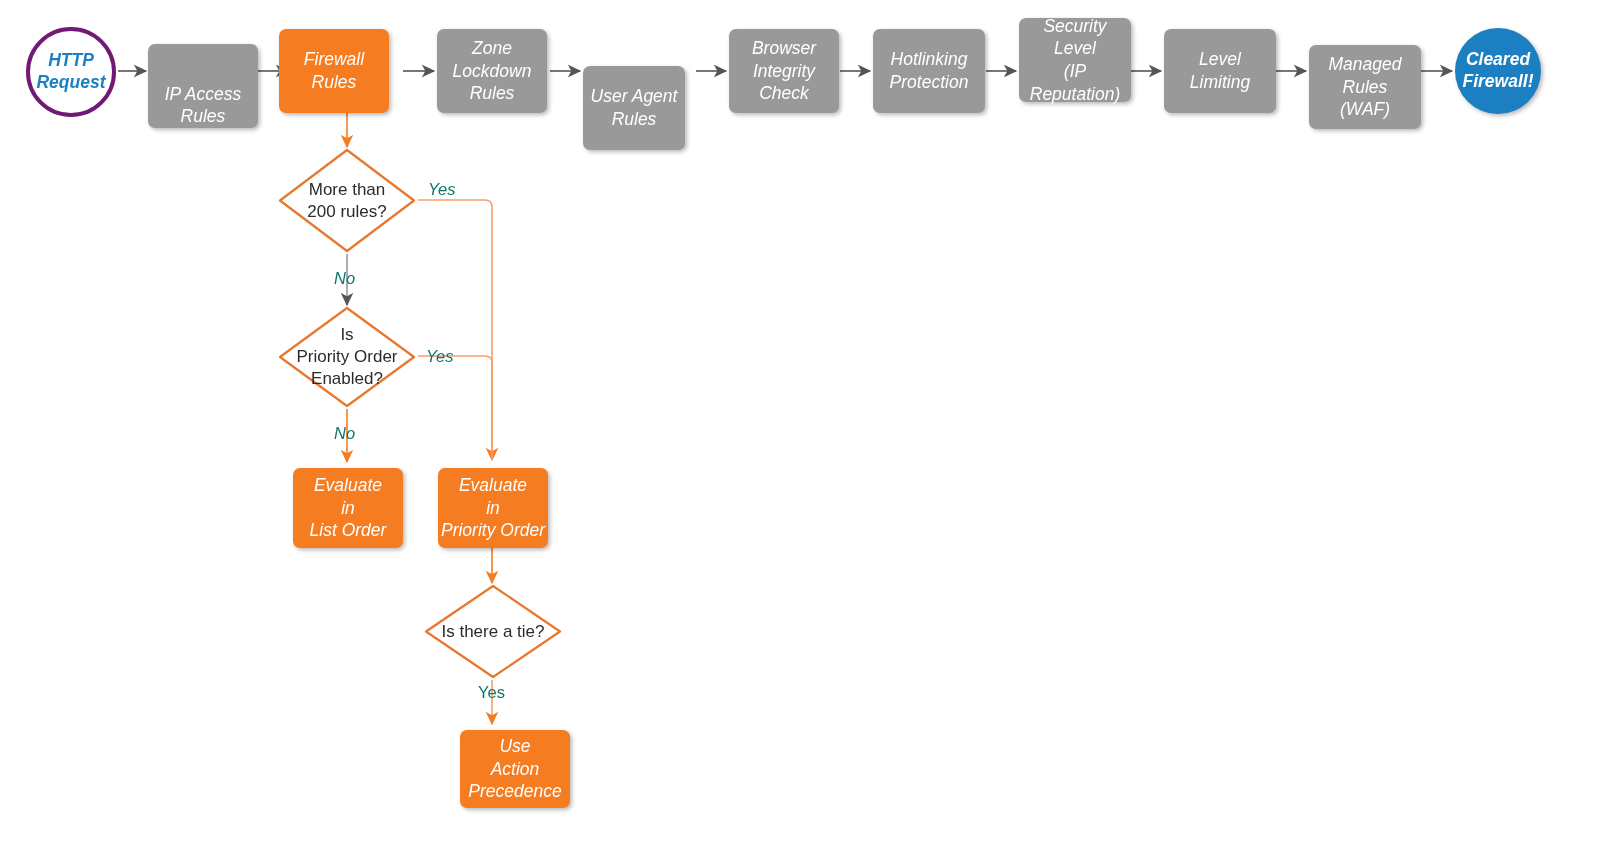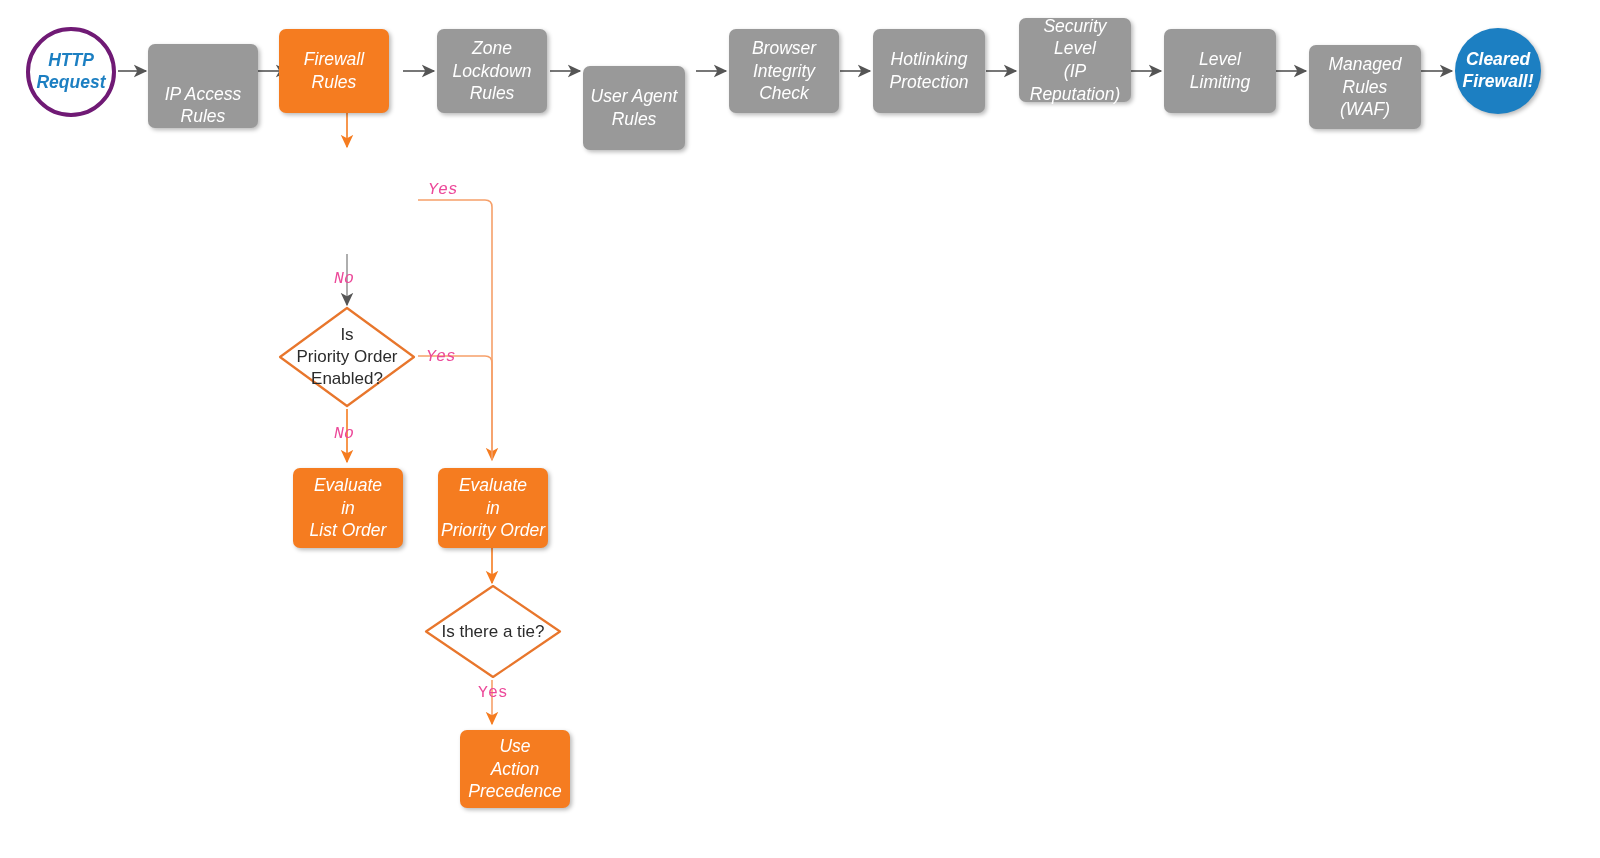--- a/index.html
+++ b/index.html
@@ -83,26 +83,25 @@
     justify-content: center;
     text-align: center;
     color: #2b2b2b;
     font-size: 17px;
     line-height: 1.28;
     z-index: 2;
   }
 
   .edge-label {
     position: absolute;
-    color: #ec4899;
+    color: #0f766e;
     font-size: 16.5px;
     font-style: italic;
     white-space: nowrap;
     z-index: 3;
-    font-family: Liberation Mono, monospace;
   }
   .lbl-plain {
     font-style: normal;
   }
 </style>
 </head>
 <body>
 
 <div id="canvas">
 
@@ -218,20 +217,31 @@
     </div>
   </div>
 
   <div class="node term filled" style="left:1455px; top:28px; width:86px; height:86px;">
     <div>
       <div>Cleared</div>
       <div>Firewall!</div>
     </div>
   </div>
 
+  <div class="diamond-wrap" style="left:277px; top:147px; width:140px; height:107px;">
+    <svg width="140" height="107" viewBox="0 0 140 107">
+      <path d="M70,3 L137,53.5 L70,104 L3,53.5 Z" fill="#ffffff" stroke="#E8762C" stroke-width="2.2" stroke-linejoin="round"></path>
+    </svg>
+    <div class="diamond-label">
+      <div>
+        <div>More than</div>
+        <div>200 rules?</div>
+      </div>
+    </div>
+  </div>
 
   <div class="edge-label" style="left:428px; top:180px;">Yes</div>
   <div class="edge-label" style="left:334px; top:269px;">No</div>
 
   <div class="diamond-wrap" style="left:277px; top:305px; width:140px; height:104px;">
     <svg width="140" height="104" viewBox="0 0 140 104">
       <path d="M70,3 L137,52 L70,101 L3,52 Z" fill="#ffffff" stroke="#E8762C" stroke-width="2.2" stroke-linejoin="round"></path>
     </svg>
     <div class="diamond-label">
       <div>

